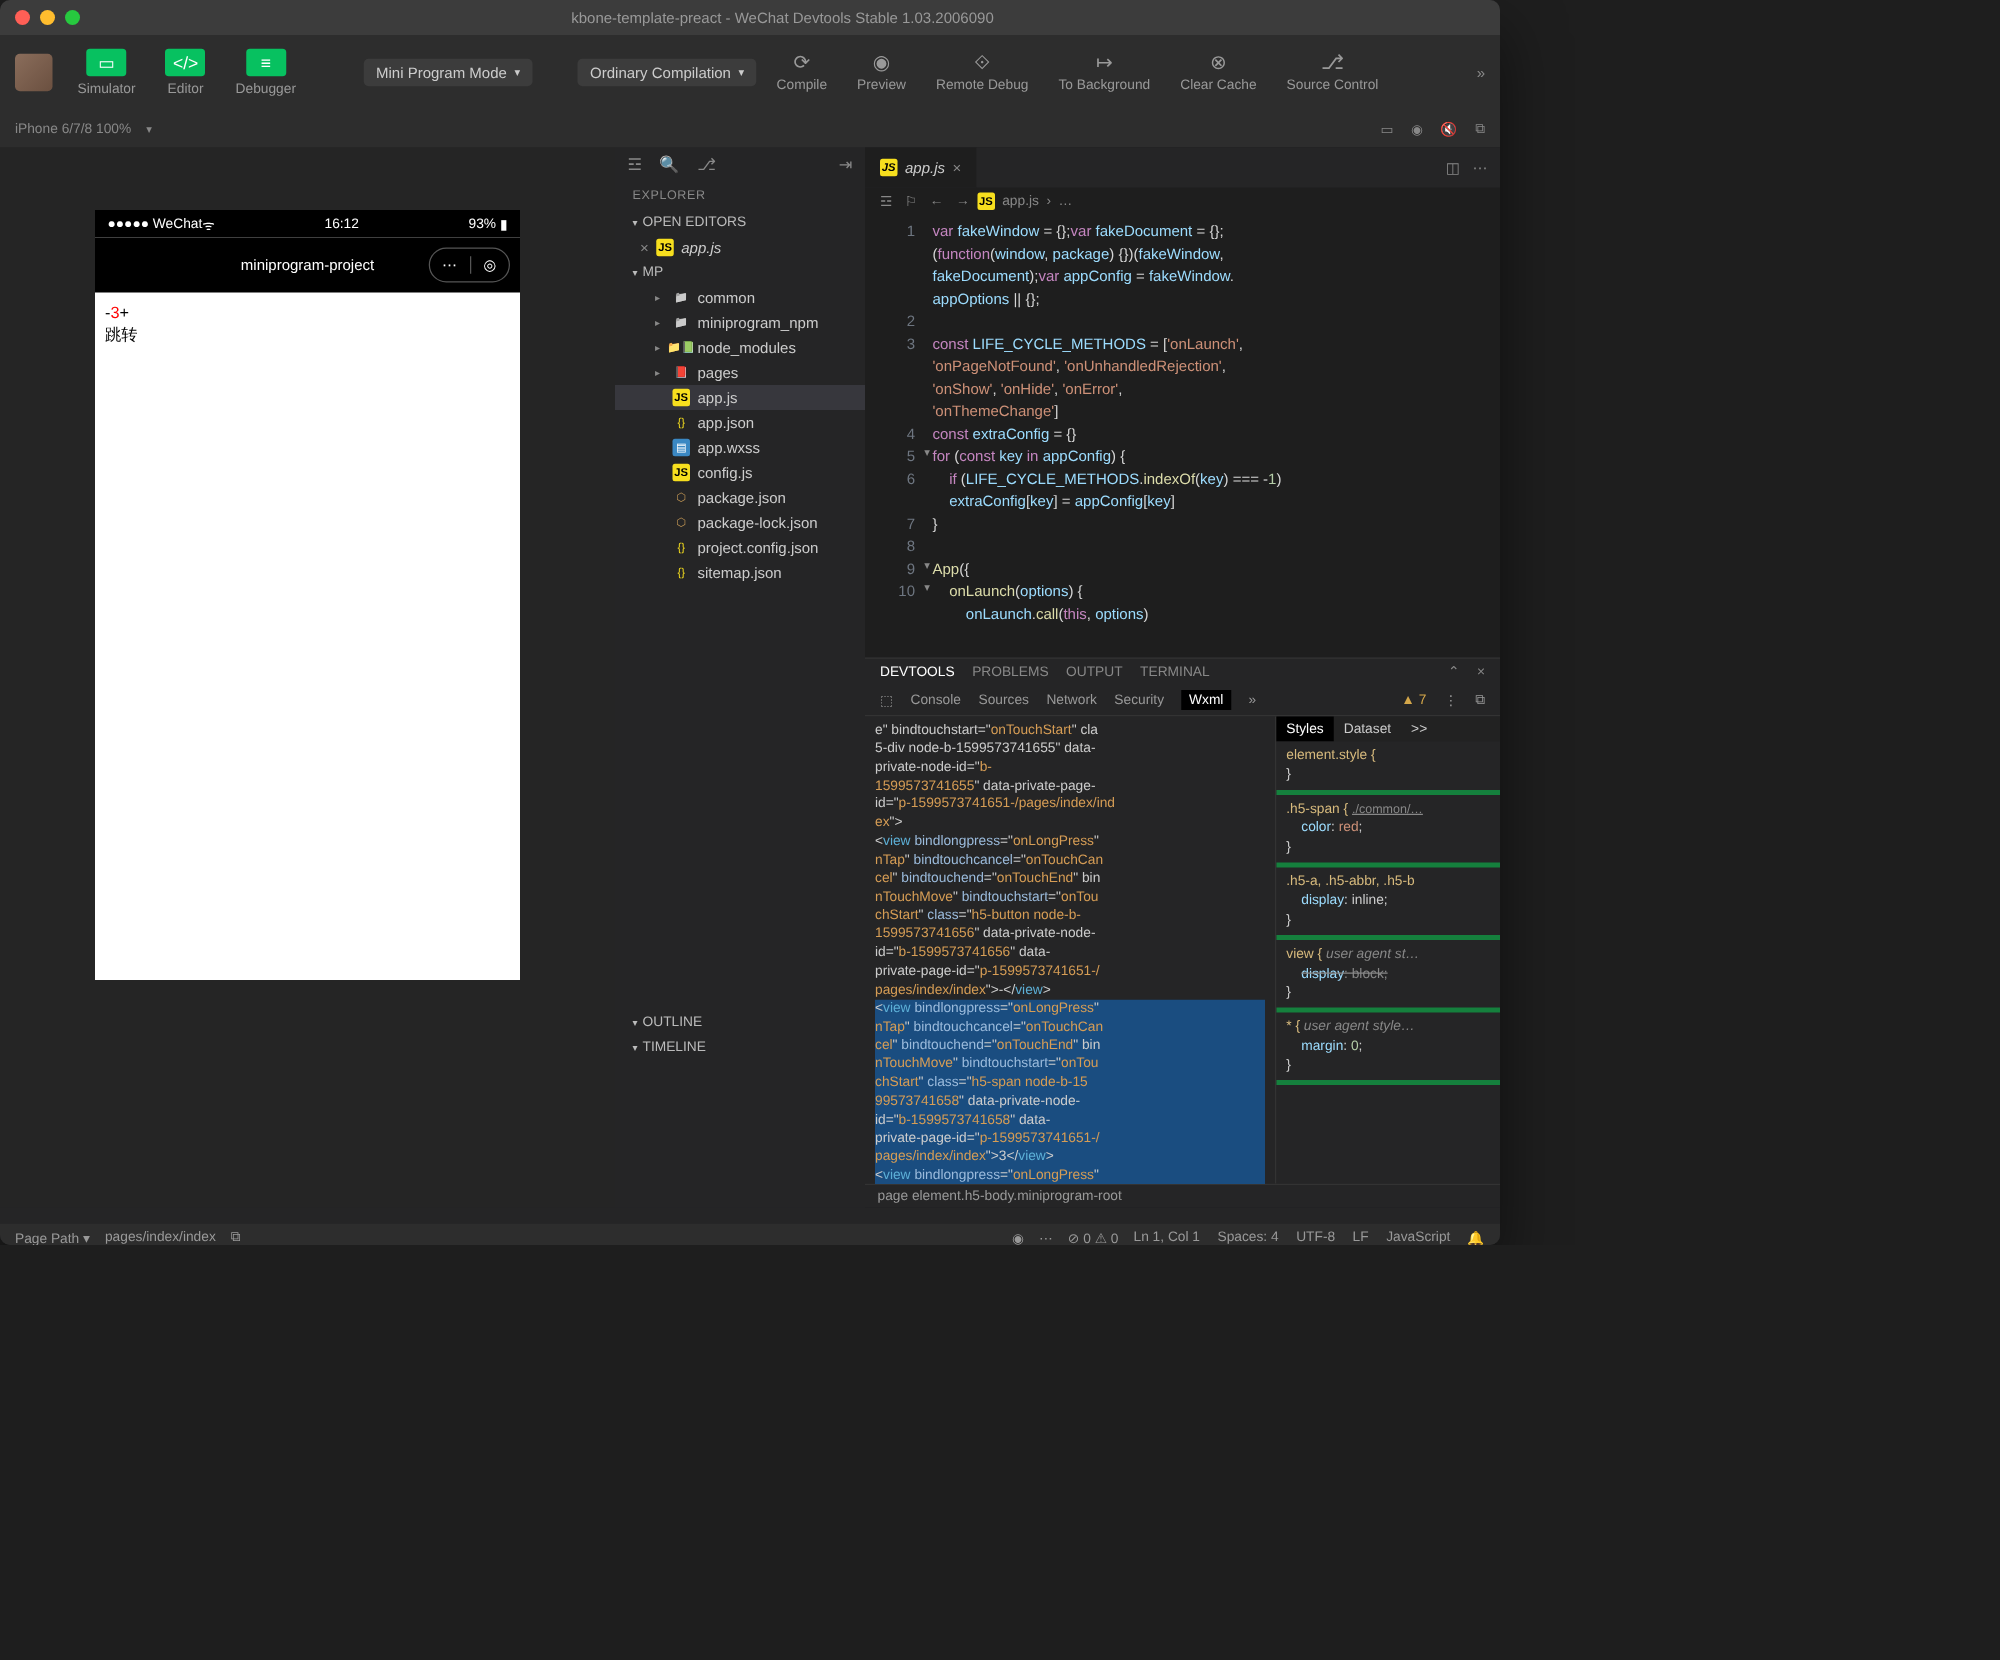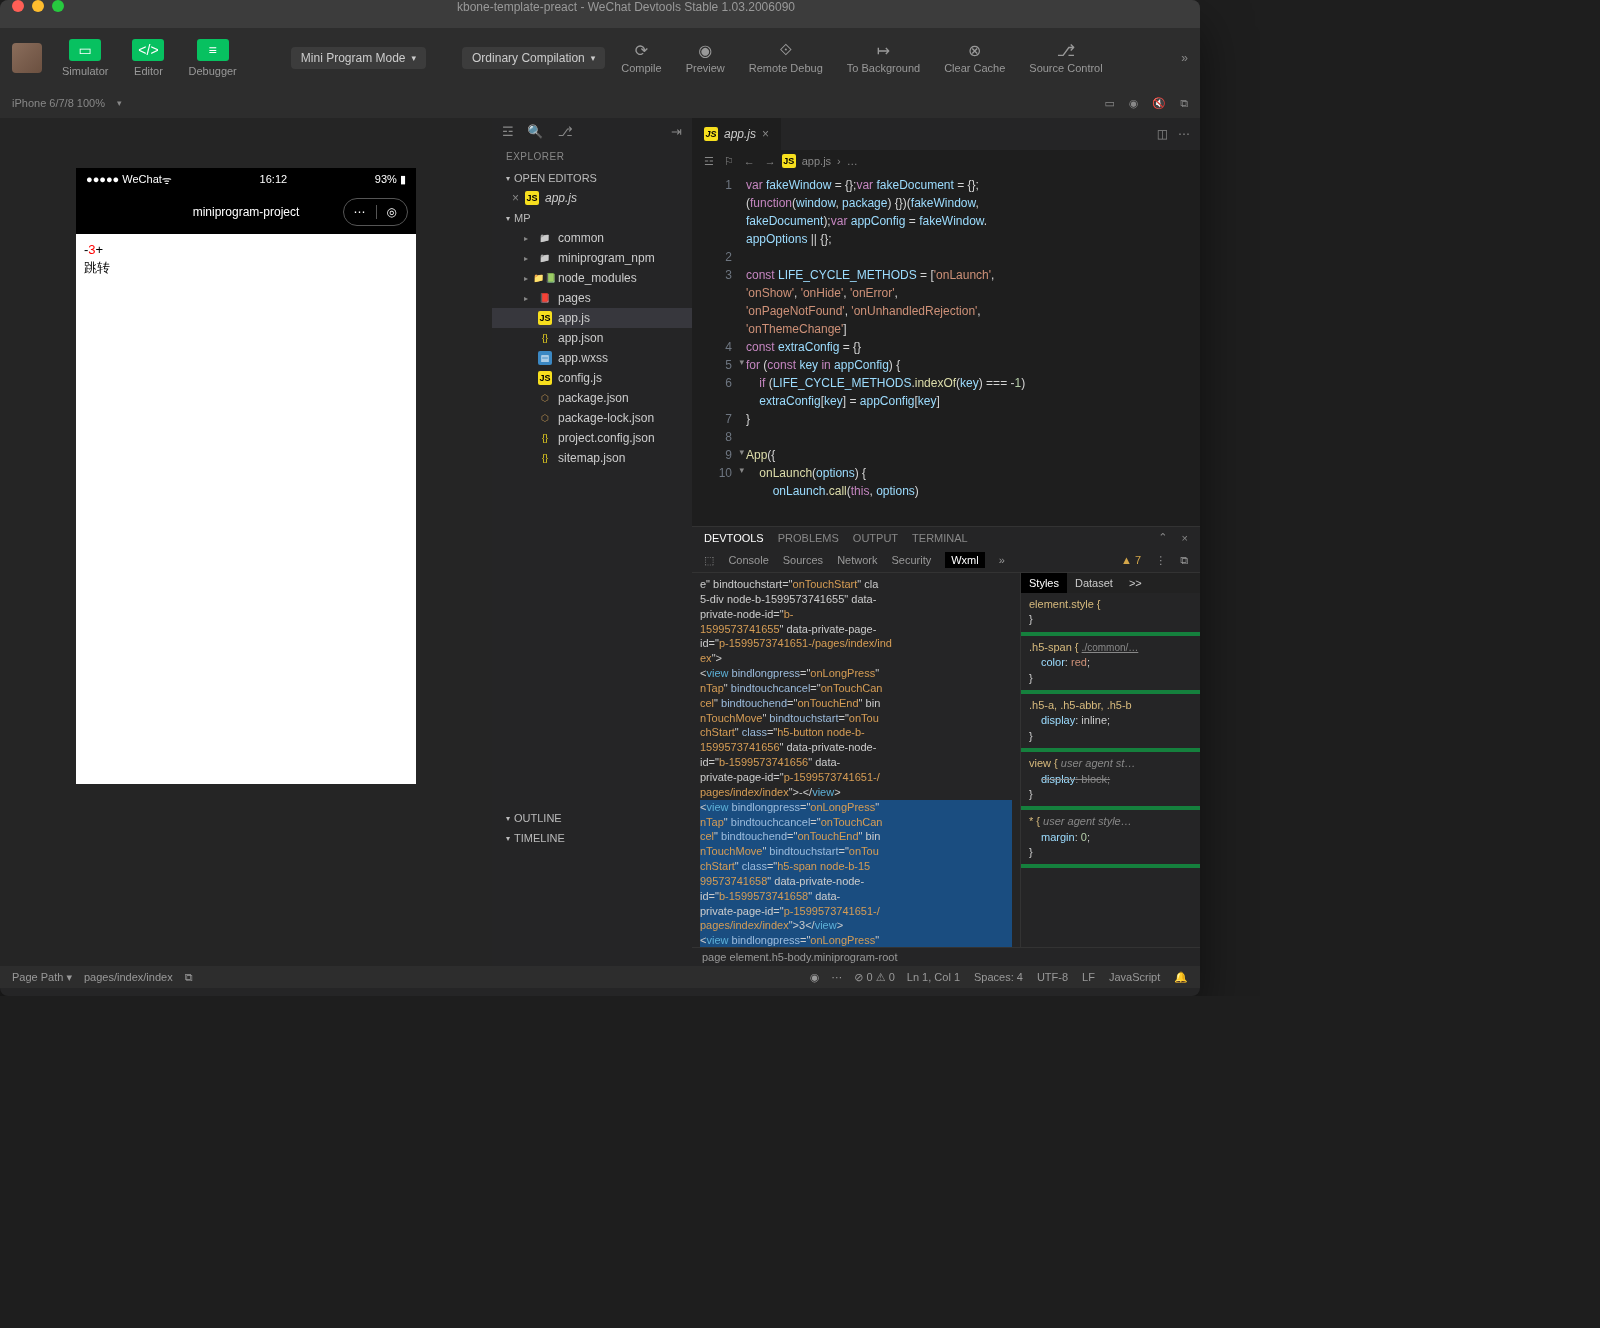--- a/index.html
+++ b/index.html
@@ -1,18 +1,18 @@
 <!DOCTYPE html>
 <html><head>
 <meta charset="utf-8">
 <style>
 *{margin:0;padding:0;box-sizing:border-box;font-family:-apple-system,BlinkMacSystemFont,"Segoe UI",sans-serif;}
 body{background:#1e1e1e;color:#ccc;font-size:12px;overflow:hidden;}
 .window{width:1200px;height:996px;border-radius:8px;overflow:hidden;background:#252526;box-shadow:0 25px 50px rgba(0,0,0,0.5);position:relative;}
-.titlebar{height:28px;background:#3c3c3c;display:flex;padding:0 12px;color:#999;font-size:12px;}
+.titlebar{height:28px;background:#3c3c3c;display:flex;align-items:center;padding:0 12px;color:#999;font-size:12px;}
 .traffic{display:flex;gap:8px;}
 .tl{width:12px;height:12px;border-radius:50%;}
 .tl.red{background:#ff5f56;}
 .tl.yellow{background:#ffbd2e;}
 .tl.green{background:#27c93f;}
 .title-text{flex:1;text-align:center;}
 .toolbar{height:60px;background:#2d2d2d;display:flex;align-items:center;padding:0 12px;gap:8px;}
 .avatar{width:30px;height:30px;border-radius:4px;background:linear-gradient(135deg,#8a6d5b,#6b5040);margin-right:4px;}
 .tb-btn{display:flex;flex-direction:column;align-items:center;gap:4px;color:#999;font-size:11px;cursor:pointer;padding:4px 8px;}
 .tb-btn.green .tb-icon{background:#07c160;color:#fff;}
@@ -90,21 +90,21 @@
 .styles-pane{width:180px;border-left:1px solid #333;font-size:11px;overflow:auto;}
 .styles-tabs{display:flex;background:#222;}
 .styles-tabs span{padding:4px 8px;cursor:pointer;text-align:center;}
 .styles-tabs .active{background:#000;color:#fff;}
 .style-rule{padding:4px 8px;border-bottom:4px solid #15803d;font-family:Menlo,monospace;line-height:1.4;}
 .style-rule .sel-name{color:#d7ba7d;}
 .style-rule .prop{color:#9cdcfe;padding-left:12px;}
 .style-rule .strike{text-decoration:line-through;color:#888;}
 .style-rule .link{color:#888;text-decoration:underline;font-size:10px;}
 .dt-bottom{padding:3px 10px;font-size:11px;color:#999;border-top:1px solid #333;}
-.statusbar{height:22px;background:#2d2d2d;display:flex;align-items:center;padding:0 12px;color:#999;font-size:11px;gap:12px;}
+.statusbar{height:22px;background:#2d2d2d;display:flex;align-items:center;padding:0 12px;color:#999;font-size:11px;gap:12px;margin-top:13px;}
 .statusbar .right{margin-left:auto;display:flex;gap:14px;}
 .spacer-grow{flex:1;}
 </style>
 </head>
 <body>
 
 <div class="window">
   <div class="titlebar">
     <div class="traffic">
       <div class="tl red"></div>
@@ -325,25 +325,25 @@
           <div class="code-line">
             <div class="gutter">2</div>
             <div class="code-content"></div>
           </div>
           <div class="code-line">
             <div class="gutter">3</div>
             <div class="code-content"><span class="kw">const</span> <span class="var">LIFE_CYCLE_METHODS</span> <span class="op">= [</span><span class="str">'onLaunch'</span><span class="op">,</span></div>
           </div>
           <div class="code-line">
             <div class="gutter"></div>
+            <div class="code-content"><span class="str">'onPageNotFound'</span><span class="op">,</span> <span class="str">'onUnhandledRejection'</span><span class="op">,</span></div>
+          </div>
+          <div class="code-line">
+            <div class="gutter"></div>
             <div class="code-content"><span class="str">'onShow'</span><span class="op">,</span> <span class="str">'onHide'</span><span class="op">,</span> <span class="str">'onError'</span><span class="op">,</span></div>
-          </div>
-          <div class="code-line">
-            <div class="gutter"></div>
-            <div class="code-content"><span class="str">'onPageNotFound'</span><span class="op">,</span> <span class="str">'onUnhandledRejection'</span><span class="op">,</span></div>
           </div>
           <div class="code-line">
             <div class="gutter"></div>
             <div class="code-content"><span class="str">'onThemeChange'</span><span class="op">]</span></div>
           </div>
           <div class="code-line">
             <div class="gutter">4</div>
             <div class="code-content"><span class="kw">const</span> <span class="var">extraConfig</span> <span class="op">= {}</span></div>
           </div>
           <div class="code-line">

